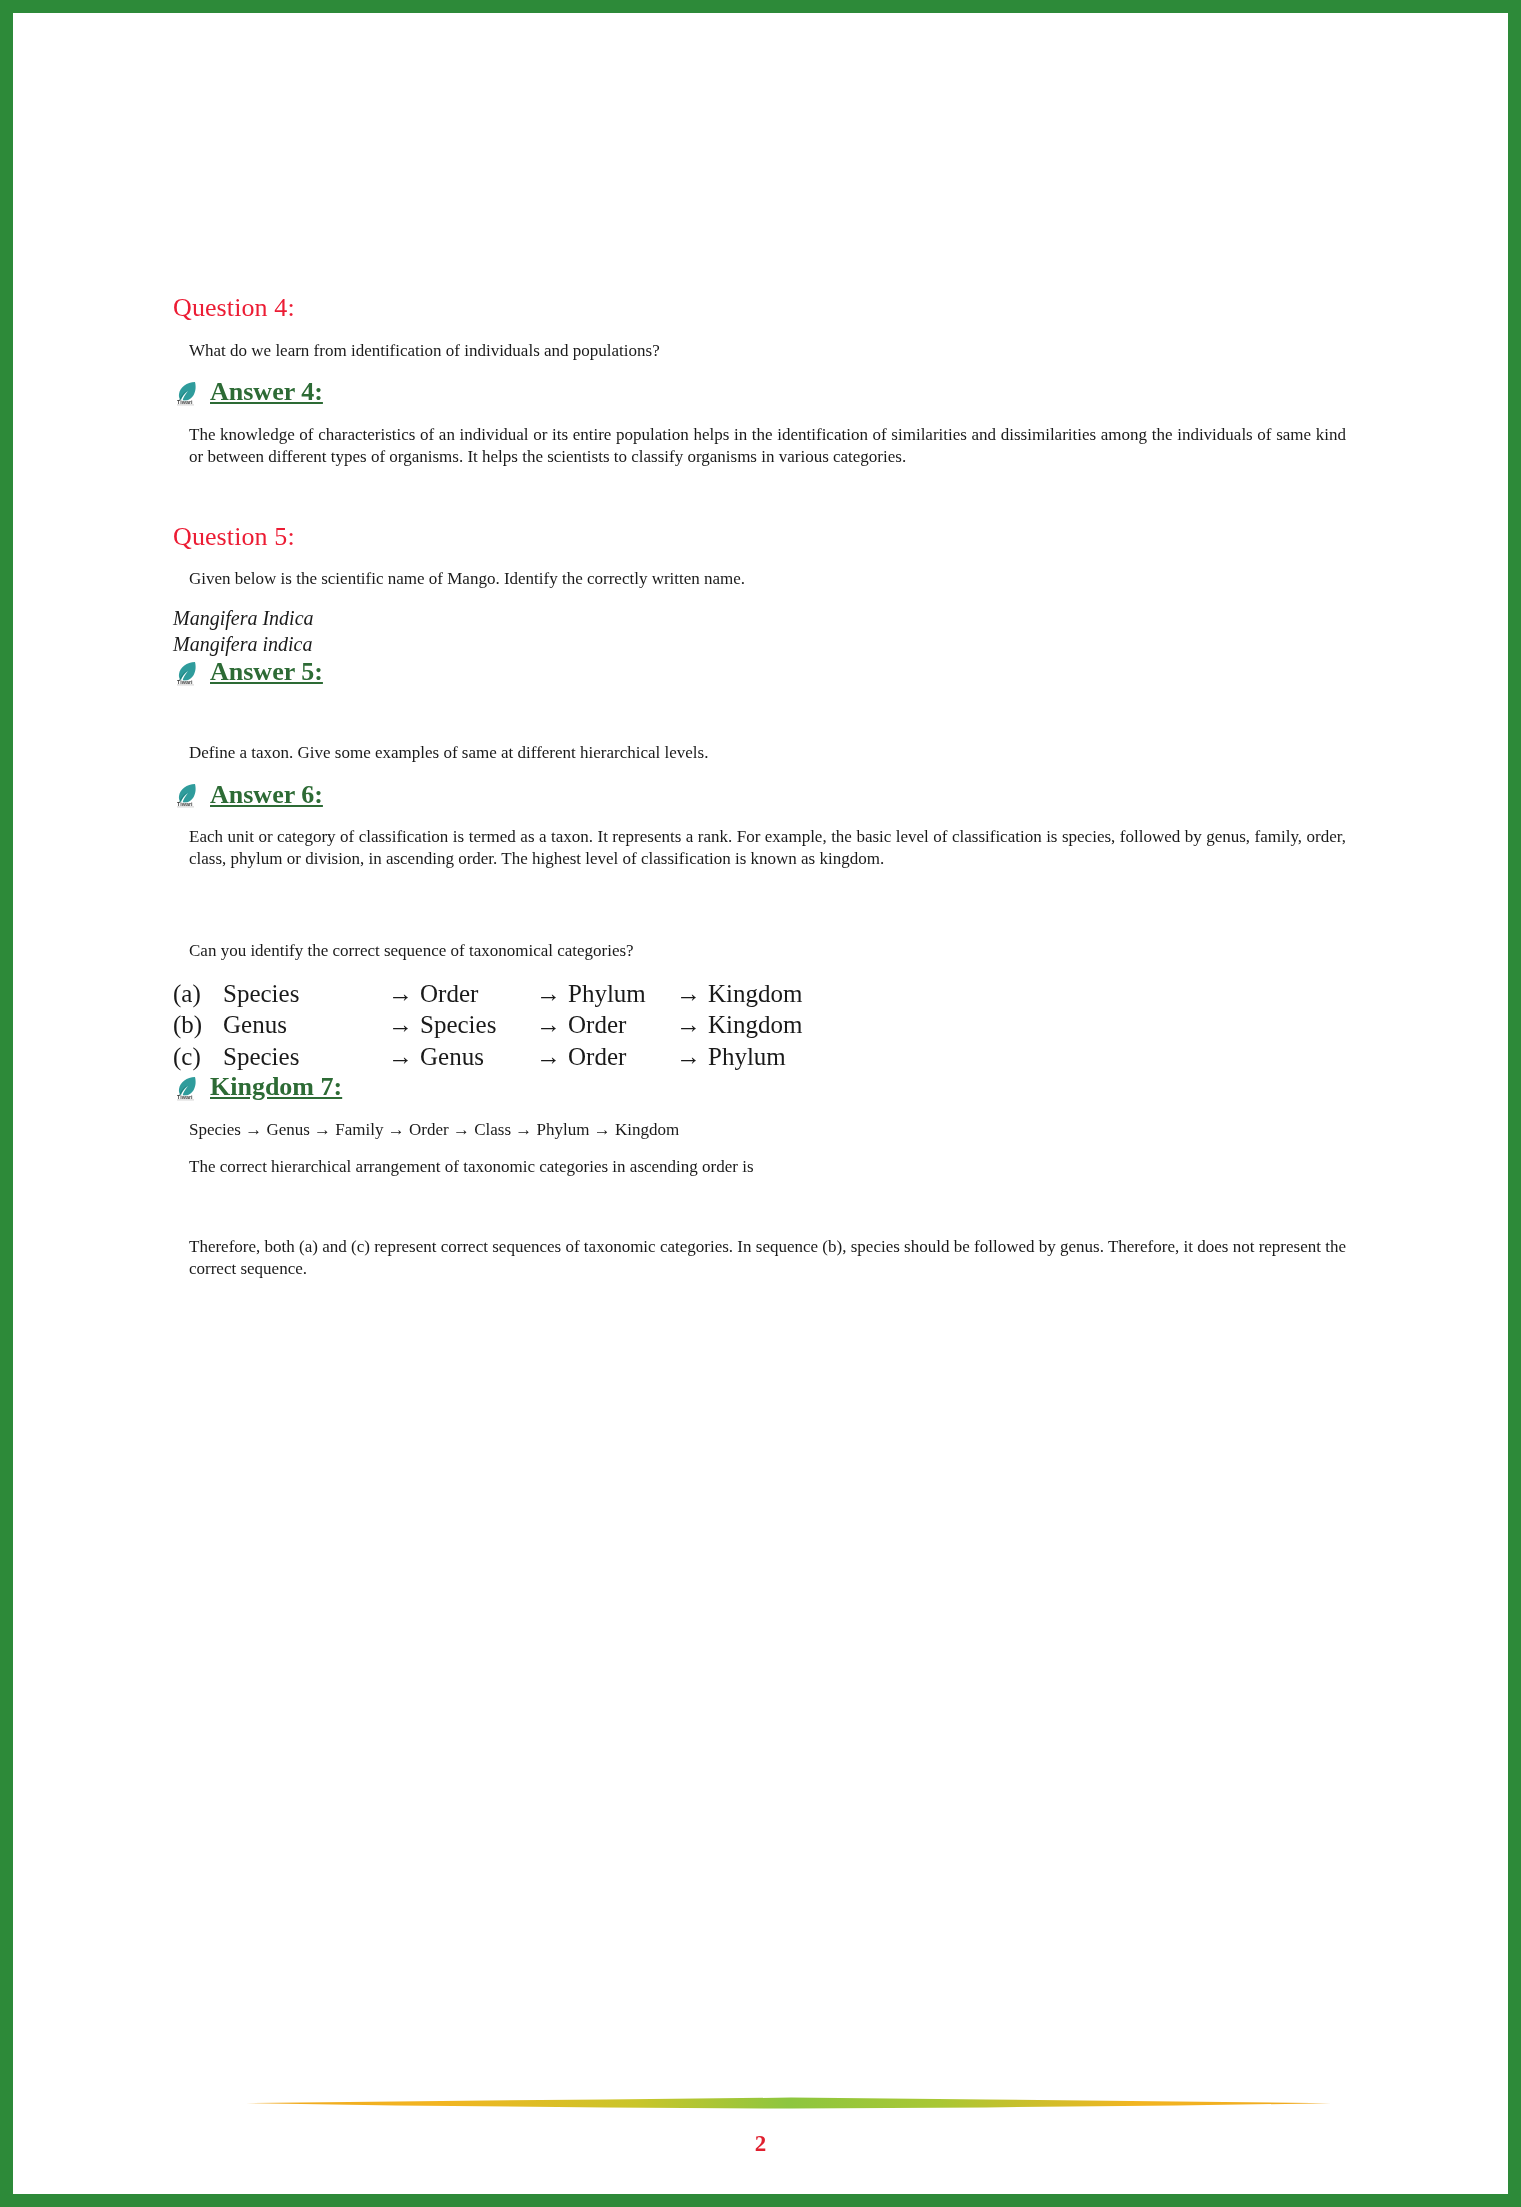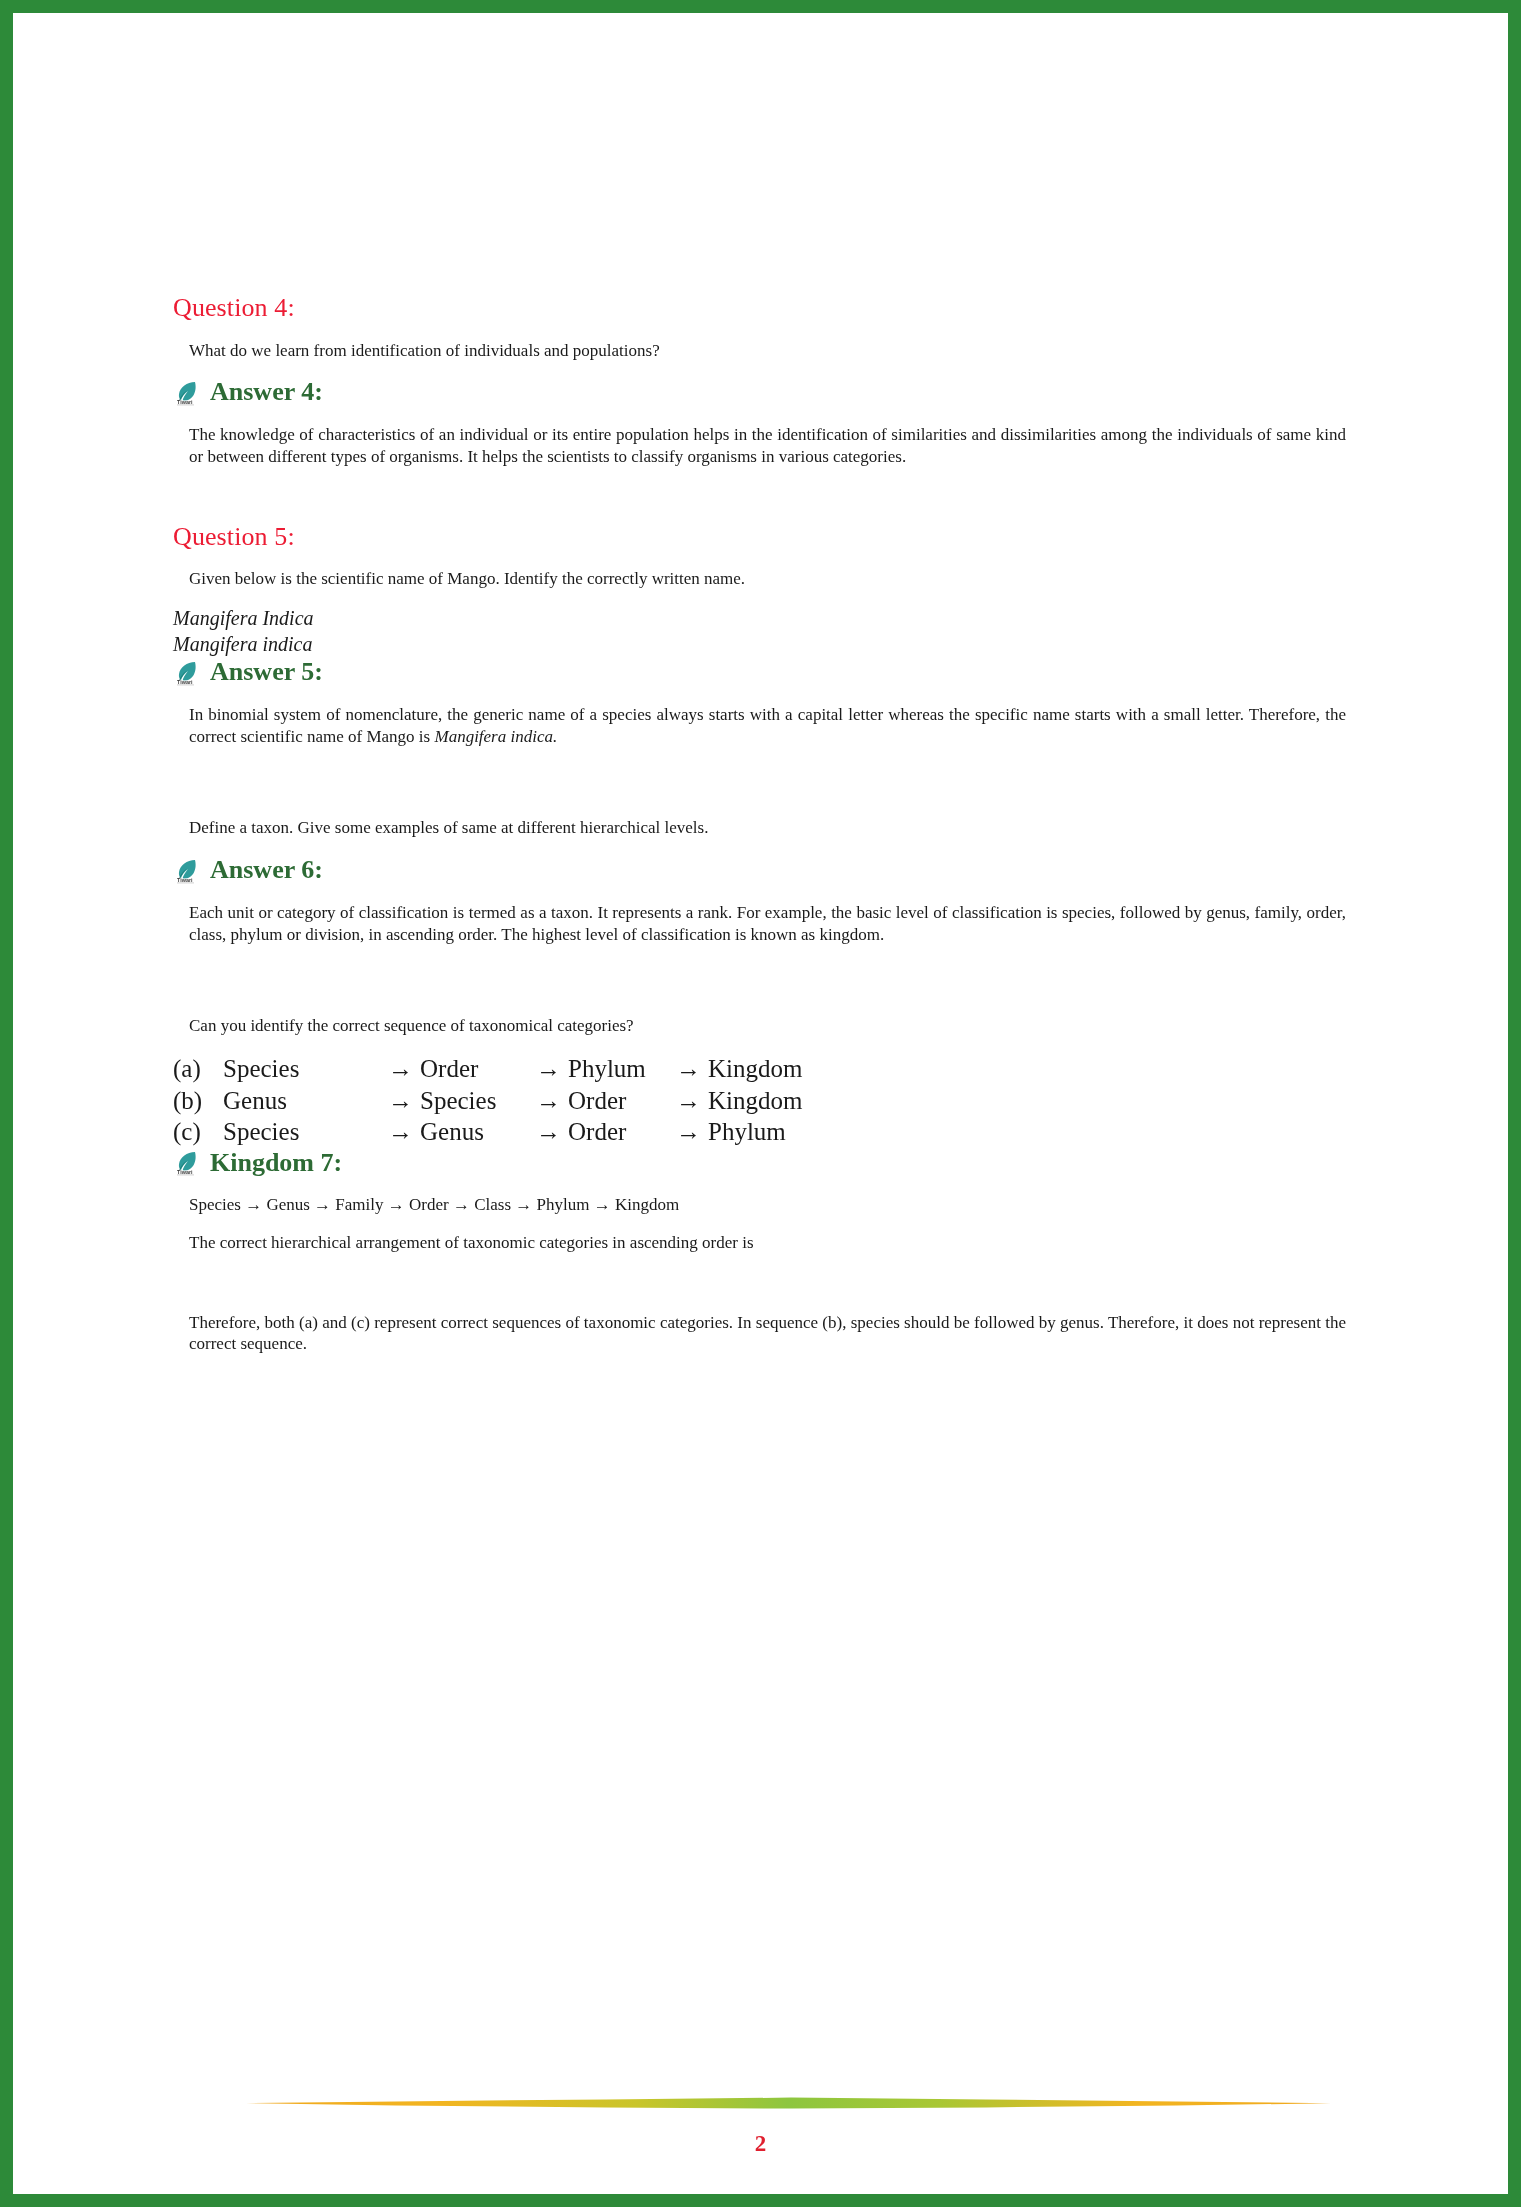--- a/index.html
+++ b/index.html
@@ -42,21 +42,21 @@
   .a-head {
     color: #2d6b35;
     font-weight: bold;
     font-size: 26px;
     line-height: 1.18;
     margin: 0;
     display: flex;
     align-items: flex-end;
     gap: 7px;
   }
-  .a-head .a-label { display: inline-block; }
+  .a-head .a-label { display: inline-block; text-decoration: underline; }
 
   
   .logo {
     width: 30px;
     height: 28px;
     flex: 0 0 30px;
     position: relative;
     display: inline-block;
     margin-bottom: 1px;
   }
@@ -156,21 +156,20 @@
           <svg viewBox="0 0 30 28" width="30" height="28" aria-hidden="true">
             <path d="M22 3 C14 3 7 8 6 15 C5.6 18 6.4 20 8 21 C9 18 11 15 15 12 C12 16 10 19 9.6 21.4 C13 22.6 17 21 19.6 17.6 C22.4 14 23.4 8.6 22 3 Z" fill="#2f9c9c"></path>
             <path d="M6.2 21.2 C7.2 18 9.4 14.6 13.6 11.4 C10.4 15.4 8.2 18.6 7.2 21.5 Z" fill="#1f7f79"></path>
             <rect x="3" y="21.5" width="22" height="3.2" fill="#ffffff"></rect>
             <text x="4" y="24.6" font-family="Liberation Sans, sans-serif" font-size="5.4" fill="#3a3a3a">Tiwari</text>
             <rect x="4" y="25.4" width="17" height="1" fill="#cfcfcf"></rect>
           </svg>
         </span>
         <span class="a-label">Answer 5:</span>
       </div>
-      <p class="para"><span>In binomial system of nomenclature, the generic name of a species always starts with a capital letter whereas the specific name starts with a small letter. Therefore, the correct scientific name of Mango is </span><span class="ital">Mangifera indica.</span></p>
 
       <div class="gap-block"></div>
 
       <p class="para left">Define a taxon. Give some examples of same at different hierarchical levels.</p>
       <div class="a-head">
         <span class="logo">
           <svg viewBox="0 0 30 28" width="30" height="28" aria-hidden="true">
             <path d="M22 3 C14 3 7 8 6 15 C5.6 18 6.4 20 8 21 C9 18 11 15 15 12 C12 16 10 19 9.6 21.4 C13 22.6 17 21 19.6 17.6 C22.4 14 23.4 8.6 22 3 Z" fill="#2f9c9c"></path>
             <path d="M6.2 21.2 C7.2 18 9.4 14.6 13.6 11.4 C10.4 15.4 8.2 18.6 7.2 21.5 Z" fill="#1f7f79"></path>
             <rect x="3" y="21.5" width="22" height="3.2" fill="#ffffff"></rect>

